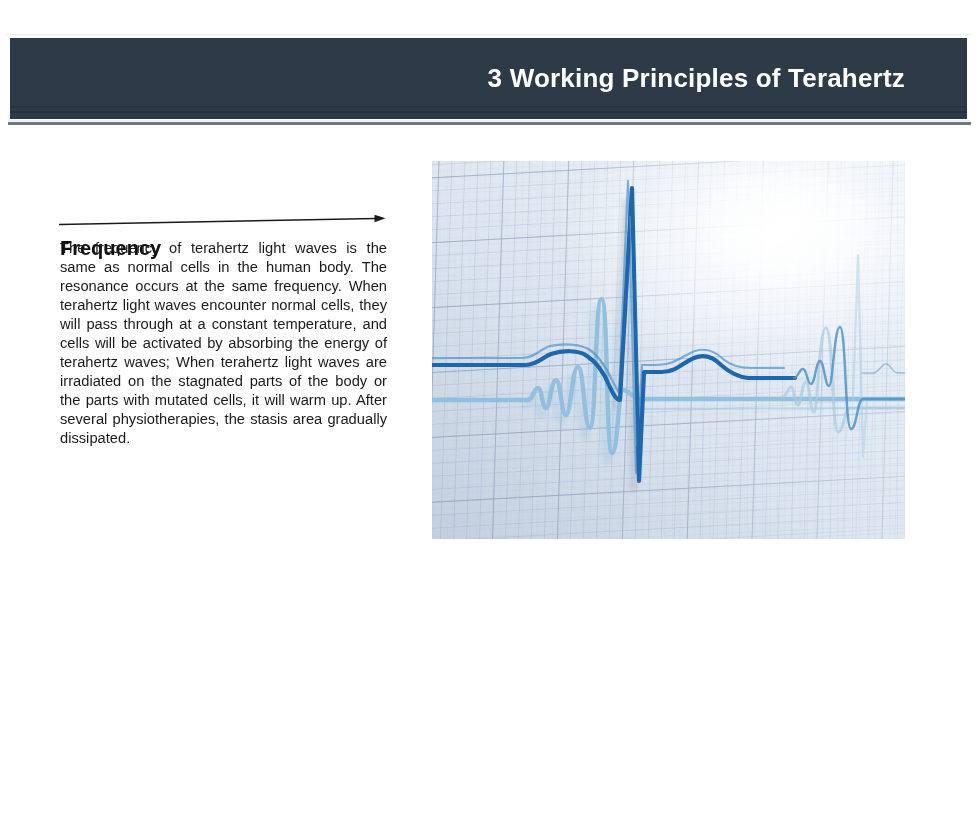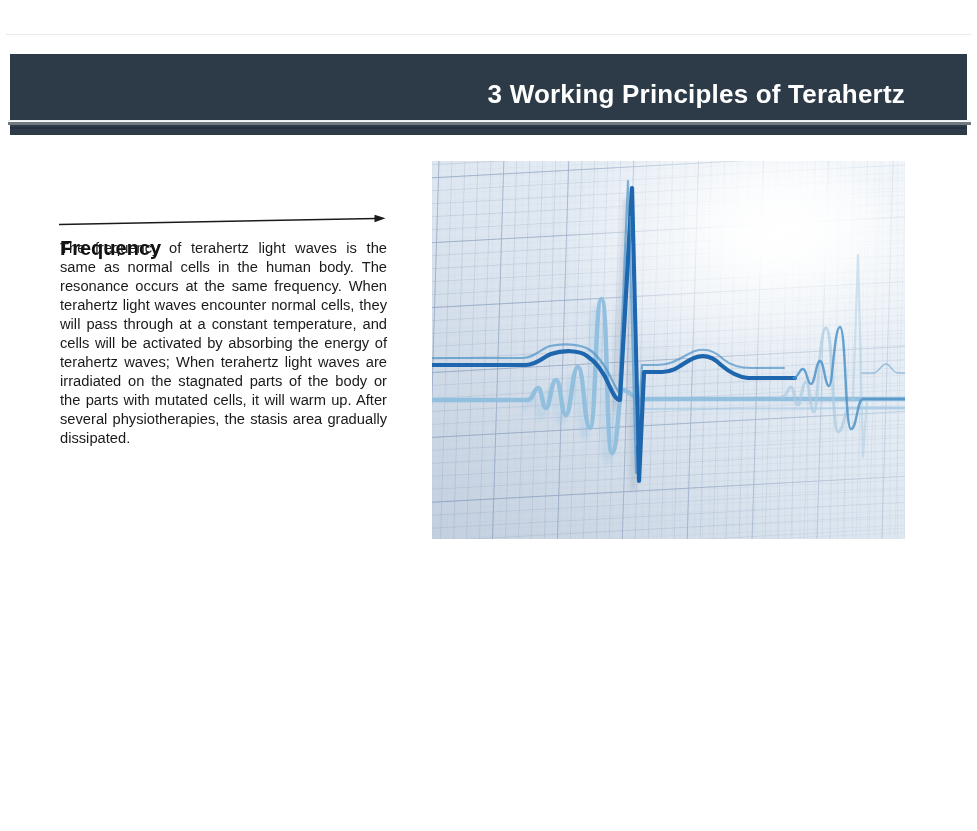--- a/index.html
+++ b/index.html
@@ -12,21 +12,21 @@
     overflow: hidden;
   }
   .slide { position: absolute; inset: 0; background: #fff; }
 
   .top-hairline {
     position: absolute; left: 6px; top: 34px; width: 965px; height: 1px;
     background: #eaeaea;
   }
 
   .banner {
-    position: absolute; left: 10px; top: 54px; width: 957px; height: 81px;
+    position: absolute; left: 10px; top: 38px; width: 957px; height: 81px;
     background: linear-gradient(180deg,
       var(--banner-bg, #2d3a47) 0%, var(--banner-bg, #2d3a47) 84%,
       #273440 84%, #273440 87%,
       var(--banner-bg, #2d3a47) 87%, var(--banner-bg, #2d3a47) 90%,
       #243140 90%, #243140 93%,
       var(--banner-bg, #2d3a47) 93%, var(--banner-bg, #2d3a47) 100%);
     display: flex; align-items: center; justify-content: flex-end;
     padding-right: 62px;
   }
   .banner h1 {

